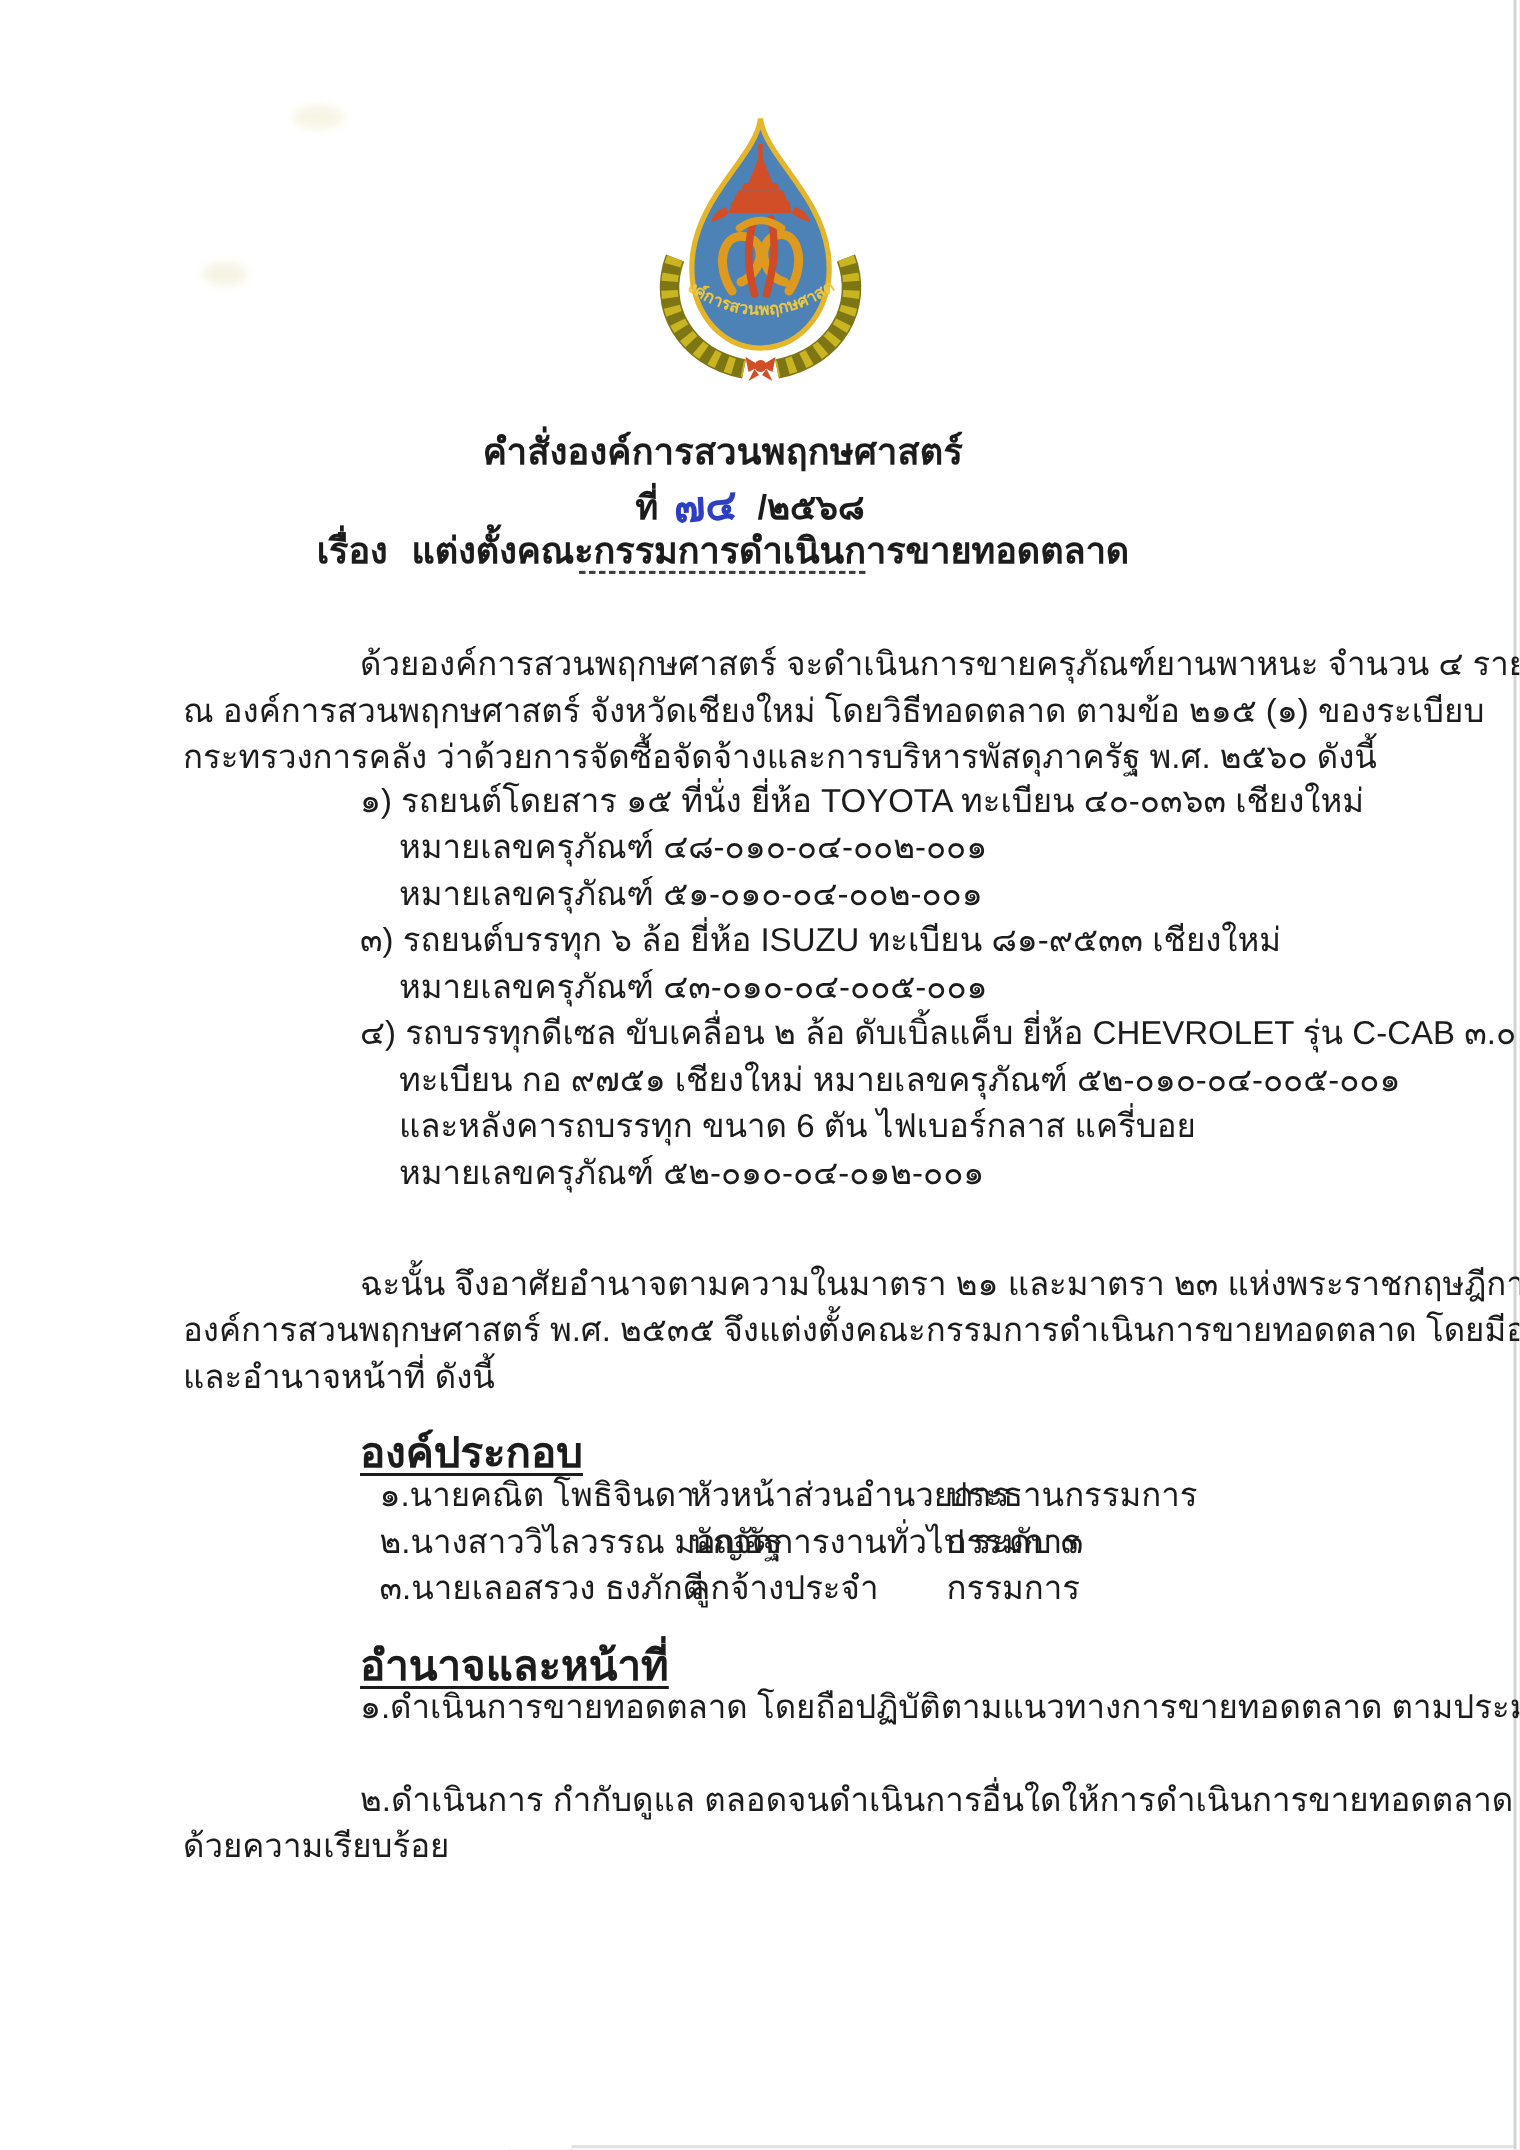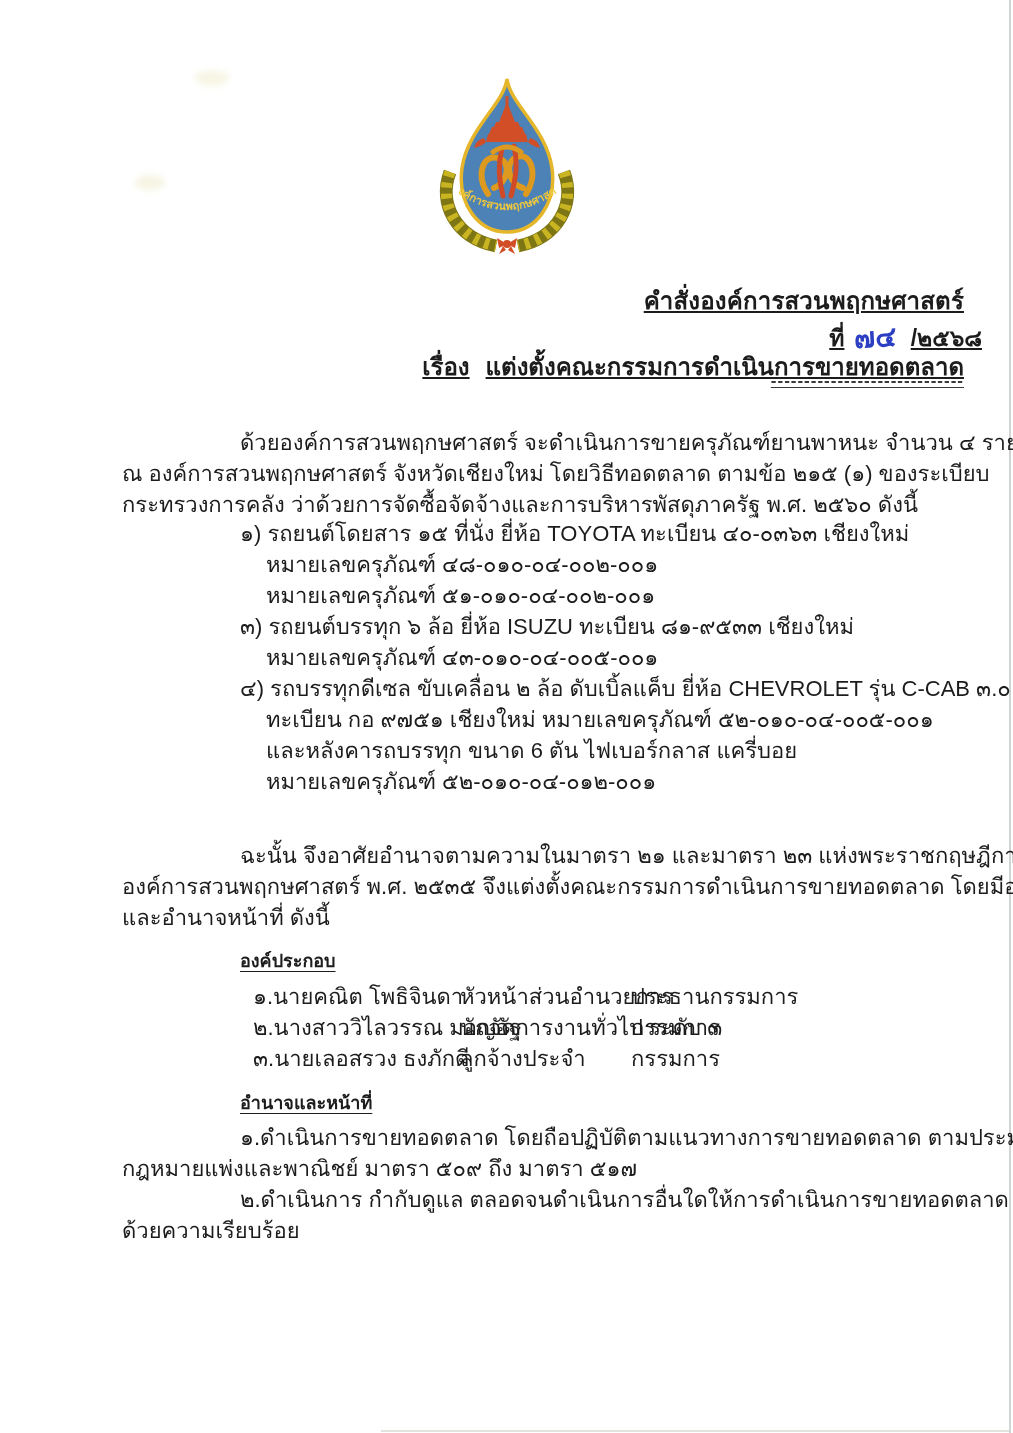--- a/index.html
+++ b/index.html
@@ -16,35 +16,35 @@
   .scan-edge-right{position:absolute;top:0;right:2px;width:2px;height:100%;background:#c6cac6;opacity:.8;}
   .scan-edge-bottom{position:absolute;bottom:1px;right:4px;width:62%;height:2px;background:#d6d6d0;opacity:.7;}
   .smudge{position:absolute;border-radius:50%;filter:blur(3px);opacity:.5;pointer-events:none;}
   .smudge.a{left:195px;top:70px;width:34px;height:16px;background:#efeccb;}
   .smudge.b{left:135px;top:175px;width:30px;height:15px;background:#ece9c8;}
 
   
   .logo-wrap{position:absolute;left:430px;top:76px;width:154px;height:180px;}
 
   
-  .hdr{position:absolute;left:0;width:964px;text-align:right;white-space:nowrap;text-decoration:underline;}
+  .hdr{position:absolute;left:0;width:964px;text-align:center;white-space:nowrap;}
   .hdr.title{top:281px;font-size:24px;font-weight:600;letter-spacing:.2px;}
   .hdr.docno{top:314px;font-size:23px;font-weight:600;transform:translateX(18px);}
   .hdr.subject{top:347px;font-size:24px;font-weight:600;}
   .hdr.divider{top:371px;font-size:17px;font-weight:bold;letter-spacing:1px;color:#3a3a3a;}
   .hand{display:inline-block;color:#2c3ec2;font-size:28px;font-weight:600;transform:rotate(-3deg) translateY(1px);margin:0 14px 0 10px;}
   .subject-label{margin-right:16px;}
 
   
   .block{position:absolute;font-size:22px;line-height:31px;white-space:nowrap;}
   .indent{padding-left:118px;}
   .para{left:122px;width:800px;}
   .list{left:240px;}
   .cont{padding-left:26px;}
-  .sec-head{position:absolute;left:240px;font-size:18px;font-weight:bold;text-decoration:underline;text-underline-offset:4px;white-space:nowrap;}
+  .sec-head{position:absolute;left:240px;font-size:28px;font-weight:bold;text-decoration:underline;text-underline-offset:4px;white-space:nowrap;}
 
   
   .members{position:absolute;left:240px;top:981px;font-size:22px;line-height:31px;}
   .member-row{display:flex;white-space:nowrap;}
   .member-name{width:207px;margin-left:13px;}
   .member-pos{width:171px;}
   .member-role{flex:0 0 auto;text-align:center;}
 </style>
 </head>
 <body>
@@ -154,21 +154,20 @@
       <div class="member-name">๓.นายเลอสรวง ธงภักดี</div>
       <div class="member-pos">ลูกจ้างประจำ</div>
       <div class="member-role">กรรมการ</div>
     </div>
   </div>
 
   <div class="sec-head" style="top:1088px;text-align:center;">อำนาจและหน้าที่</div>
 
   <div class="block para" style="top:1122px;">
     <div class="indent">๑.ดำเนินการขายทอดตลาด โดยถือปฏิบัติตามแนวทางการขายทอดตลาด ตามประมวล</div>
-    <div>กฎหมายแพ่งและพาณิชย์ มาตรา ๕๐๙ ถึง มาตรา ๕๑๗</div>
   </div>
 
   <div class="block para" style="top:1184px;">
     <div class="indent">๒.ดำเนินการ กำกับดูแล ตลอดจนดำเนินการอื่นใดให้การดำเนินการขายทอดตลาด เป็นไป</div>
     <div>ด้วยความเรียบร้อย</div>
   </div>
 
 </div>
 
 </body></html>

